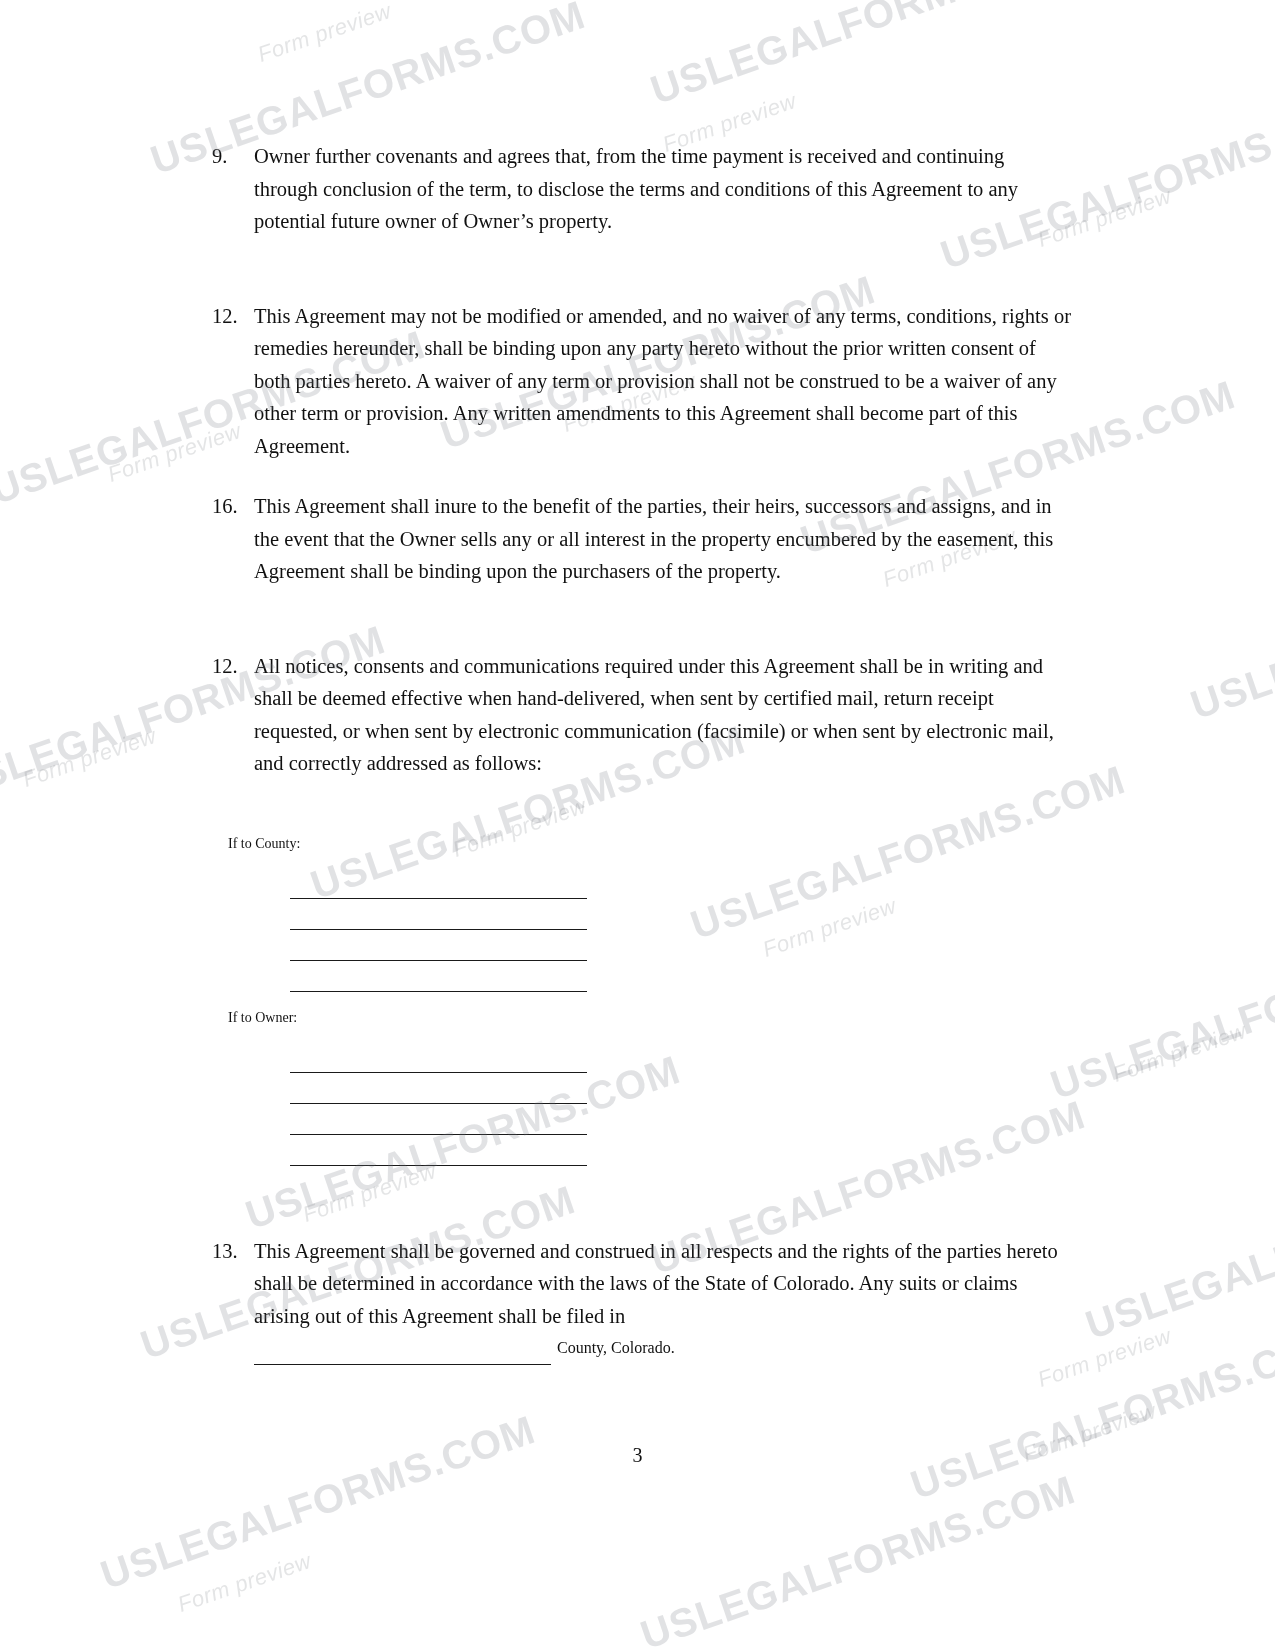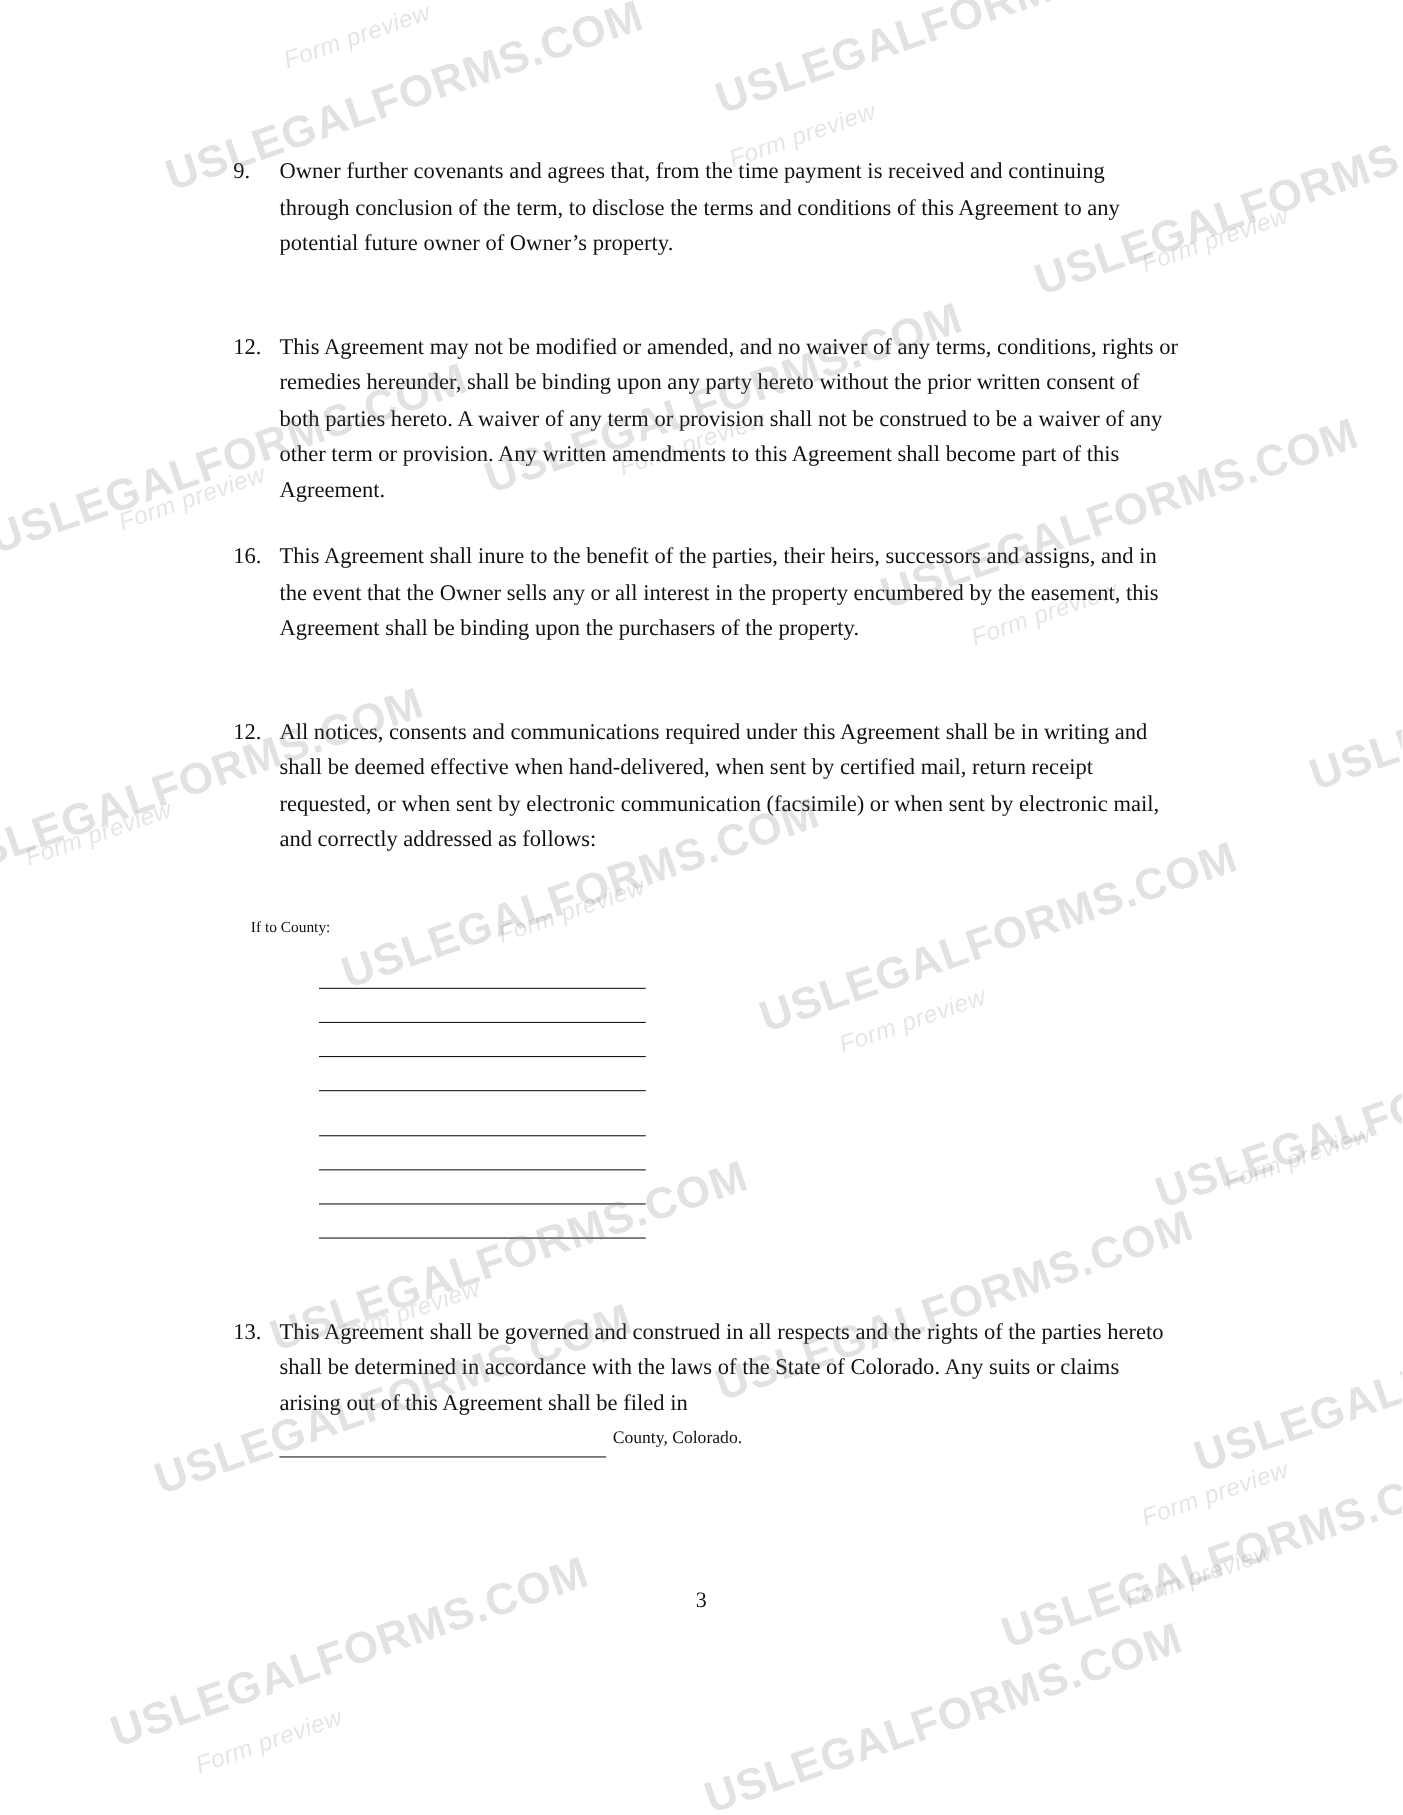--- a/index.html
+++ b/index.html
@@ -157,20 +157,21 @@
           <div class="blank-line"></div>
           <div class="blank-line"></div>
           <div class="blank-line"></div>
           <div class="blank-line"></div>
         </div>
       </div>
 
       <div class="gap-sm"></div>
 
       <div>
+        <div class="addr-label">If to Owner:</div>
         <div class="blank-lines">
           <div class="blank-line"></div>
           <div class="blank-line"></div>
           <div class="blank-line"></div>
           <div class="blank-line"></div>
         </div>
       </div>
 
       <div class="gap-lg"></div>
 

